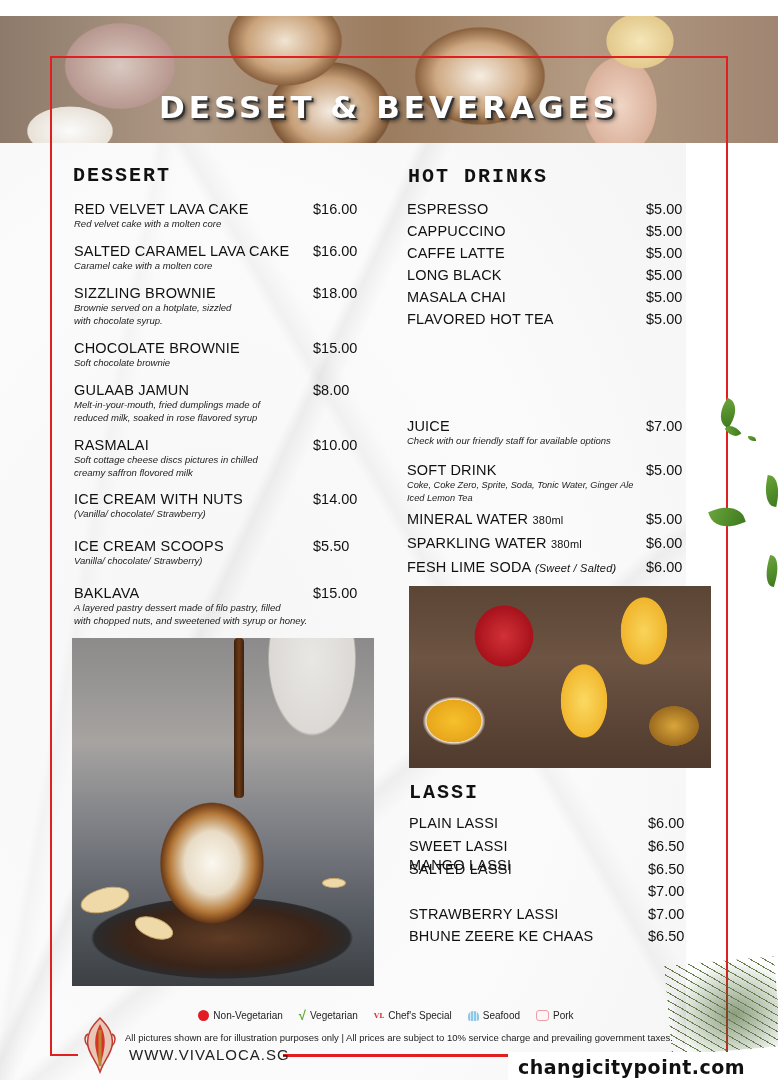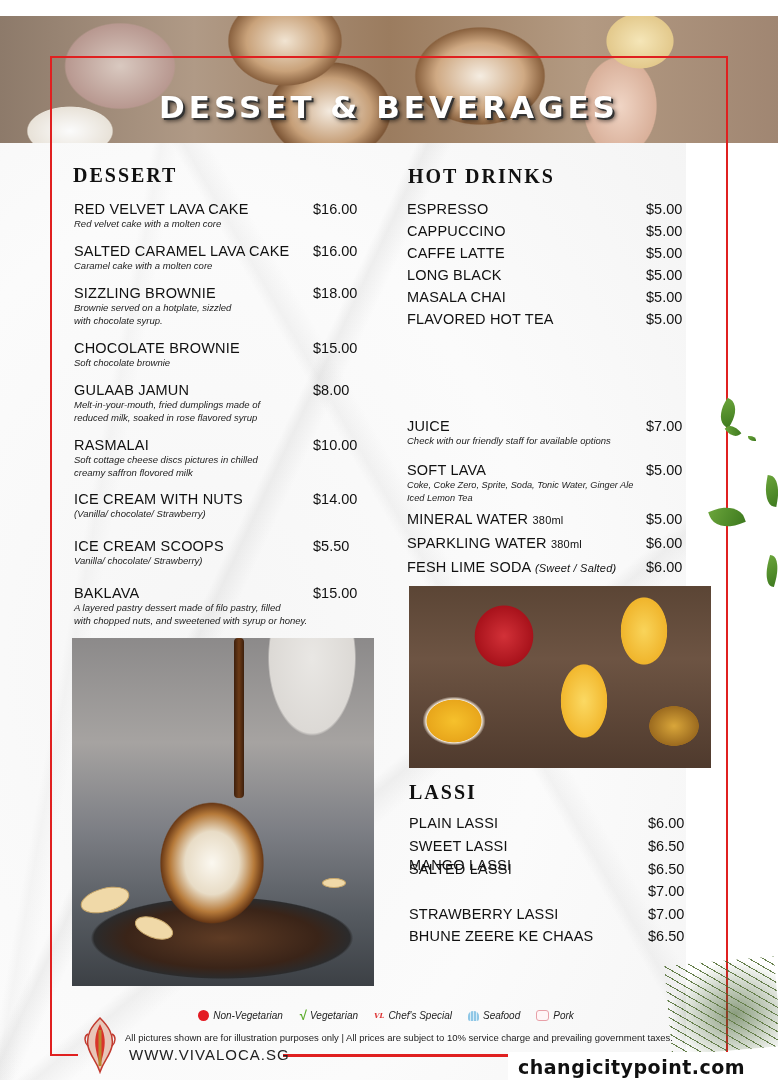--- a/index.html
+++ b/index.html
@@ -43,21 +43,21 @@
     }
     .red-frame-bottom-left {
       position: absolute; left: 50px; top: 1038px; width: 28px; height: 2px; background: #e02020;
     }
     .red-frame-bottom-mid {
       position: absolute; left: 283px; top: 1038px; width: 225px; height: 3px; background: #e02020;
     }
 
     
     .section-heading {
-      position: absolute; font-family: Liberation Serif, serif; font-weight: bold;
+      position: absolute; font-family: Liberation Mono, monospace; font-weight: bold;
       font-size: 20px; letter-spacing: 2px; color: #111;
     }
 
     .menu-item { position: absolute; }
     .item-name { font-size: 14.5px; color: #111; letter-spacing: 0.2px; white-space: nowrap; }
     .item-desc { font-size: 9.5px; font-style: italic; color: #222; line-height: 12px; margin-top: 1px; }
     .item-price { position: absolute; font-size: 14.5px; color: #111; white-space: nowrap; }
     .item-note { font-size: 11px; }
     .item-note-italic { font-size: 11px; font-style: italic; }
 
@@ -96,21 +96,21 @@
       background:
         repeating-linear-gradient(35deg, transparent 0 3px, #4d6b2f 3px 4px, transparent 4px 7px),
         radial-gradient(ellipse at 60% 60%, rgba(60,90,40,0.7), transparent 70%);
       transform: rotate(-5deg);
       opacity: 0.85;
     }
 
     
     .legend {
       position: absolute; left: 0; top: 992px; width: 778px; display: flex; justify-content: center;
-      align-items: center; gap: 10px; font-size: 10px; color: #222; padding-right: 0px; font-style: italic;
+      align-items: center; gap: 10px; font-size: 10px; color: #222; padding-right: 0px;
     }
     .legend-item { display: flex; align-items: center; gap: 4px; margin-right: 6px; }
     .dot-red { width: 11px; height: 11px; border-radius: 50%; background: #e31b23; display: inline-block; }
     .v-glyph { color: #5fae2f; font-weight: bold; font-size: 13px; }
     .vl-glyph { color: #d33; font-weight: bold; font-size: 7px; font-family: "DejaVu Serif", serif; }
     .shell-glyph { width: 11px; height: 10px; border-radius: 50% 50% 20% 20%; background: repeating-linear-gradient(90deg, #8fc7e6 0 2px, #d6ecf7 2px 3px); display: inline-block; }
     .pig-glyph { width: 13px; height: 11px; border: 1px solid #e8a0a8; border-radius: 3px; display: inline-block; background: #fff5f6; }
 
     .disclaimer {
       position: absolute; left: 125px; top: 1016px; font-size: 9.5px; color: #222; white-space: nowrap;
@@ -224,21 +224,21 @@
   <div class="item-price" style="left:646px; top:295px;">$5.00</div>
 
 
   <div class="menu-item" style="left:407px; top:402px;">
     <div class="item-name">JUICE</div>
     <div class="item-desc">Check with our friendly staff for available options</div>
   </div>
   <div class="item-price" style="left:646px; top:402px;">$7.00</div>
 
   <div class="menu-item" style="left:407px; top:446px;">
-    <div class="item-name">SOFT LAVA</div>
+    <div class="item-name">SOFT DRINK</div>
     <div class="item-desc" style="font-size:9.2px;">Coke, Coke Zero, Sprite, Soda, Tonic Water, Ginger Ale</div>
     <div class="item-desc" style="font-size:9.2px;">Iced Lemon Tea</div>
   </div>
   <div class="item-price" style="left:646px; top:446px;">$5.00</div>
 
   <div class="item-name" style="position:absolute; left:407px; top:495px;">
     <span>MINERAL WATER</span>
     <span class="item-note">380ml</span>
   </div>
   <div class="item-price" style="left:646px; top:495px;">$5.00</div>

